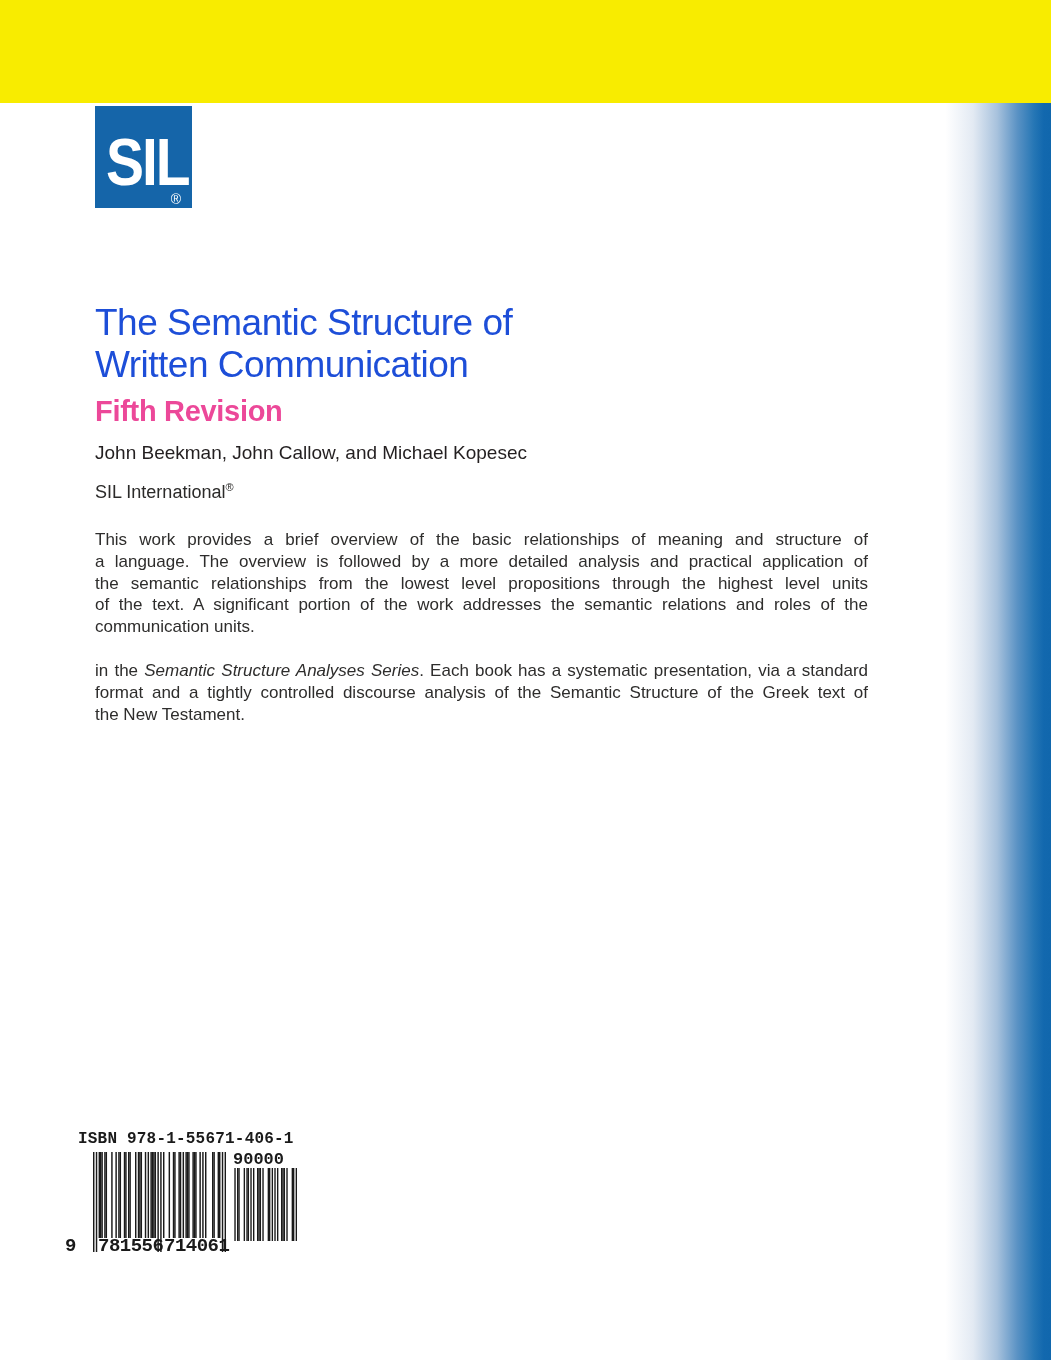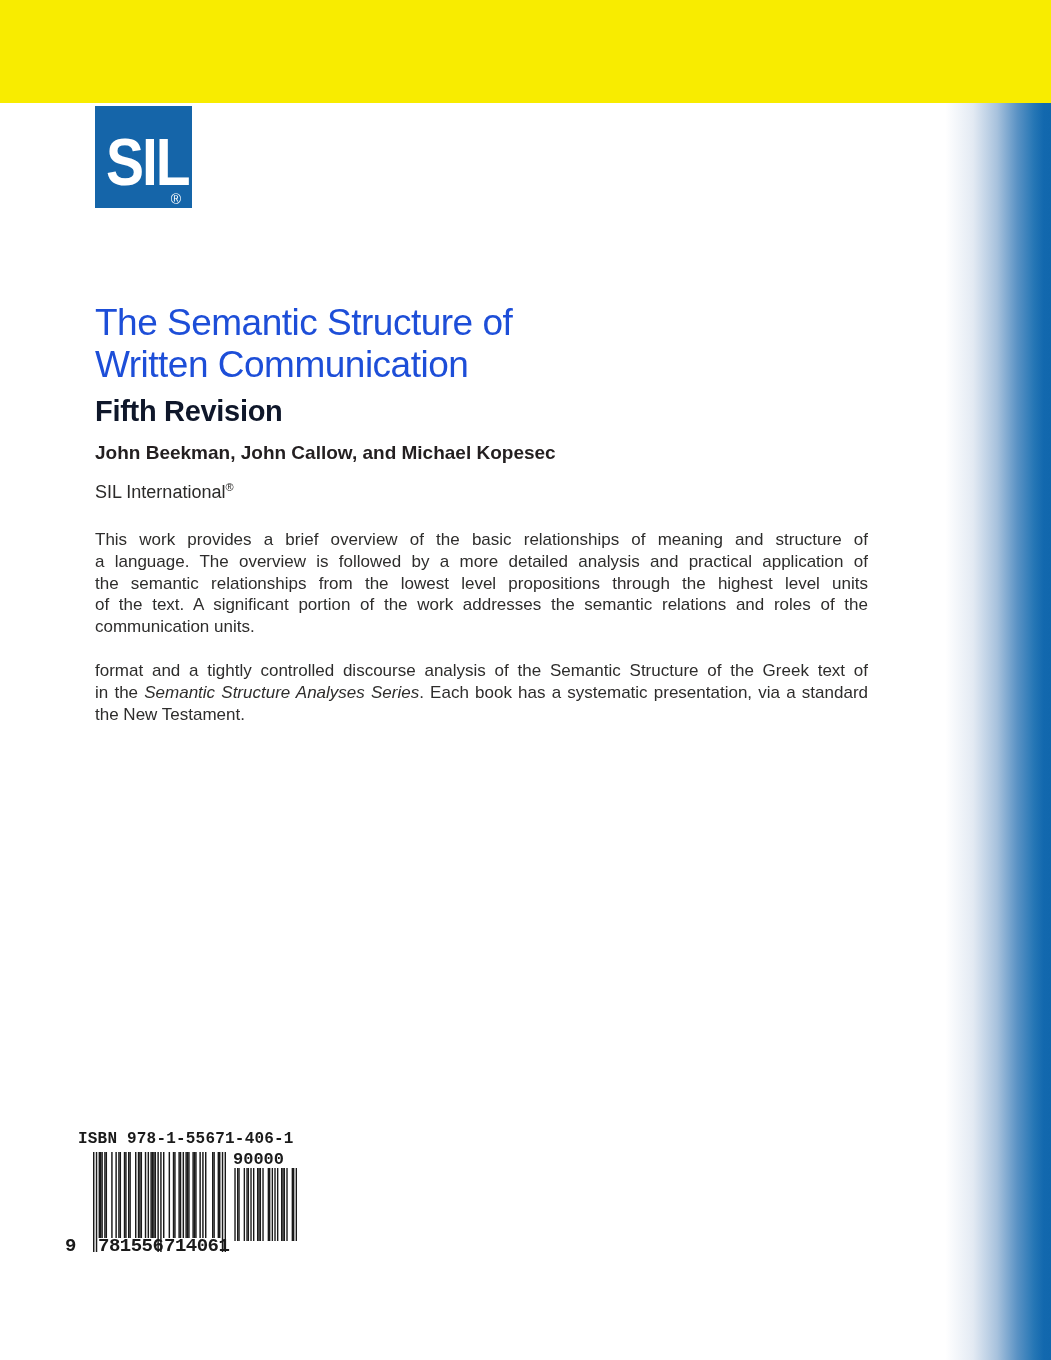--- a/index.html
+++ b/index.html
@@ -39,25 +39,25 @@
   }
   .content{position:absolute;left:95px;top:0;width:773px;z-index:2;color:#231f20;}
   .book-title{
     position:absolute;left:0;top:302px;margin:0;
     font-size:37px;line-height:42px;font-weight:normal;letter-spacing:-0.5px;
     color:#1d4ed8;
   }
   .book-subtitle{
     position:absolute;left:0;top:394px;margin:0;
     font-size:29px;line-height:34px;font-weight:bold;letter-spacing:-0.3px;
-    color:#0f172a;
+    color:#ec4899;
   }
   .authors{
     position:absolute;left:0;top:442px;
-    font-size:19px;font-weight:bold;color:#231f20;
+    font-size:19px;font-weight:normal;color:#231f20;
   }
   .publisher{
     position:absolute;left:0;top:481px;
     font-size:18px;color:#2b2a29;
   }
   .publisher sup{font-size:11px;}
   .para{
     position:absolute;left:0;width:773px;
     font-size:17px;line-height:21.8px;color:#2e2d2c;
   }
@@ -111,22 +111,22 @@
 
     <div class="para para-1">
         <div class="jline"><span>This work provides a brief overview of the basic relationships of meaning and structure of</span></div>
         <div class="jline"><span>a language. The overview is followed by a more detailed analysis and practical application of</span></div>
         <div class="jline"><span>the semantic relationships from the lowest level propositions through the highest level units</span></div>
         <div class="jline"><span>of the text. A significant portion of the work addresses the semantic relations and roles of the</span></div>
         <div class="lline"><span>communication units.</span></div>
       </div>
 
     <div class="para para-2">
+        <div class="jline"><span>in the </span><span class="it">Semantic Structure Analyses Series</span><span>. Each book has a systematic presentation, via a standard</span></div>
         <div class="jline"><span>format and a tightly controlled discourse analysis of the Semantic Structure of the Greek text of</span></div>
-        <div class="jline"><span>in the </span><span class="it">Semantic Structure Analyses Series</span><span>. Each book has a systematic presentation, via a standard</span></div>
         <div class="lline"><span>the New Testament.</span></div>
       </div>
   </div>
 
   <div class="barcode-block">
     <div class="isbn-label">ISBN 978-1-55671-406-1</div>
 
     <svg class="ean13-svg" width="133" height="100">
         <rect x="0.00" y="0" width="1.45" height="100"></rect>
         <rect x="2.80" y="0" width="1.45" height="100"></rect>

